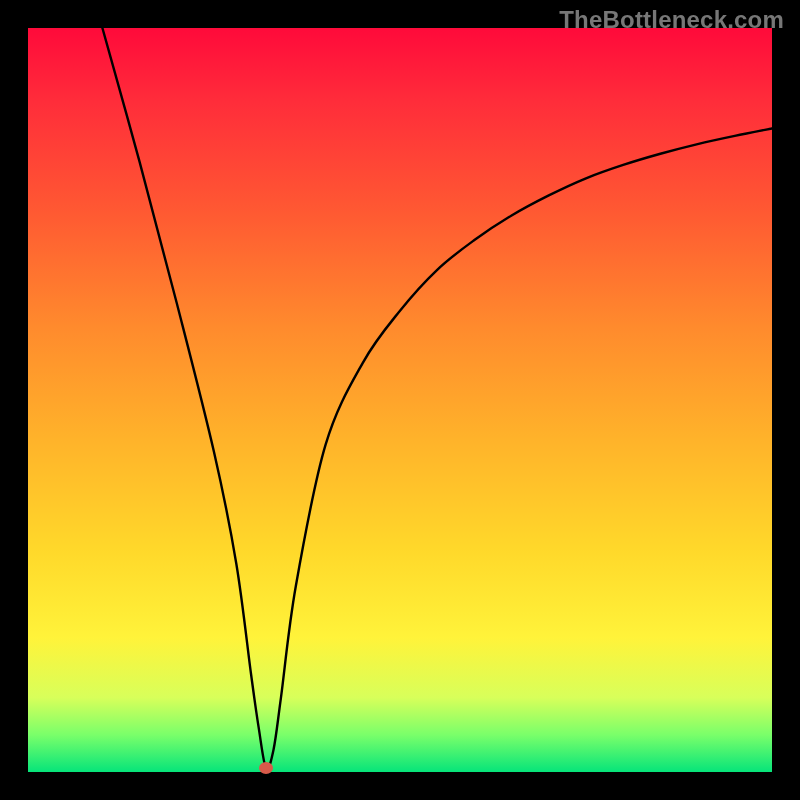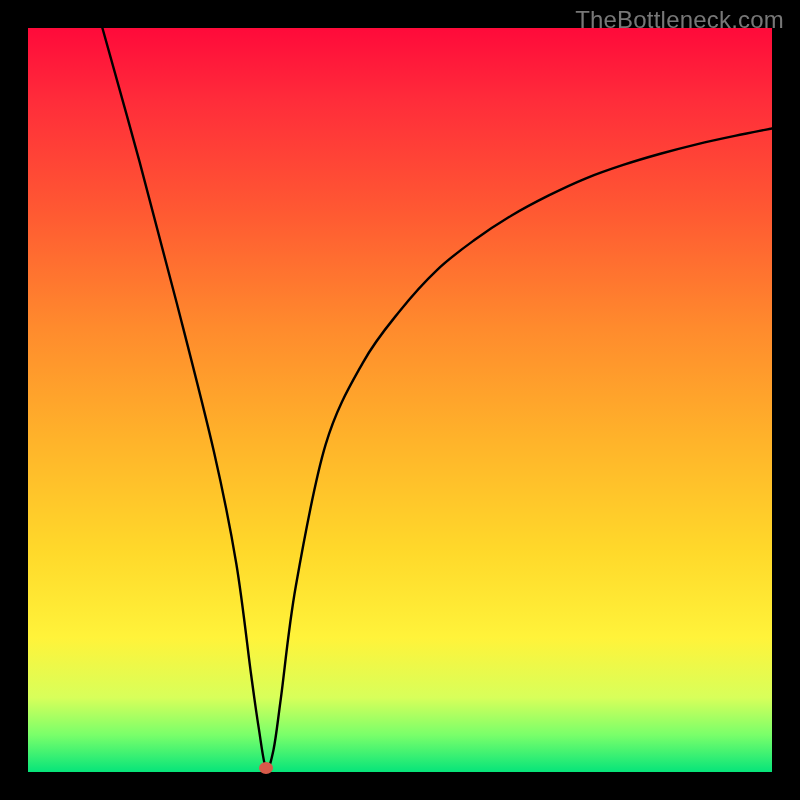--- a/index.html
+++ b/index.html
@@ -28,21 +28,21 @@
       #d8ff5a 90%,
       #7aff6a 95%,
       #06e47a 100%);
   }
   .watermark {
     position: absolute;
     top: 6px;
     right: 16px;
     color: #777;
     font-size: 24px;
-    font-weight: 400;
+    font-weight: 700;
     letter-spacing: 0.2px;
     user-select: none;
   }
   svg.curve {
     position: absolute;
     left: 0;
     top: 0;
     width: 744px;
     height: 744px;
   }

